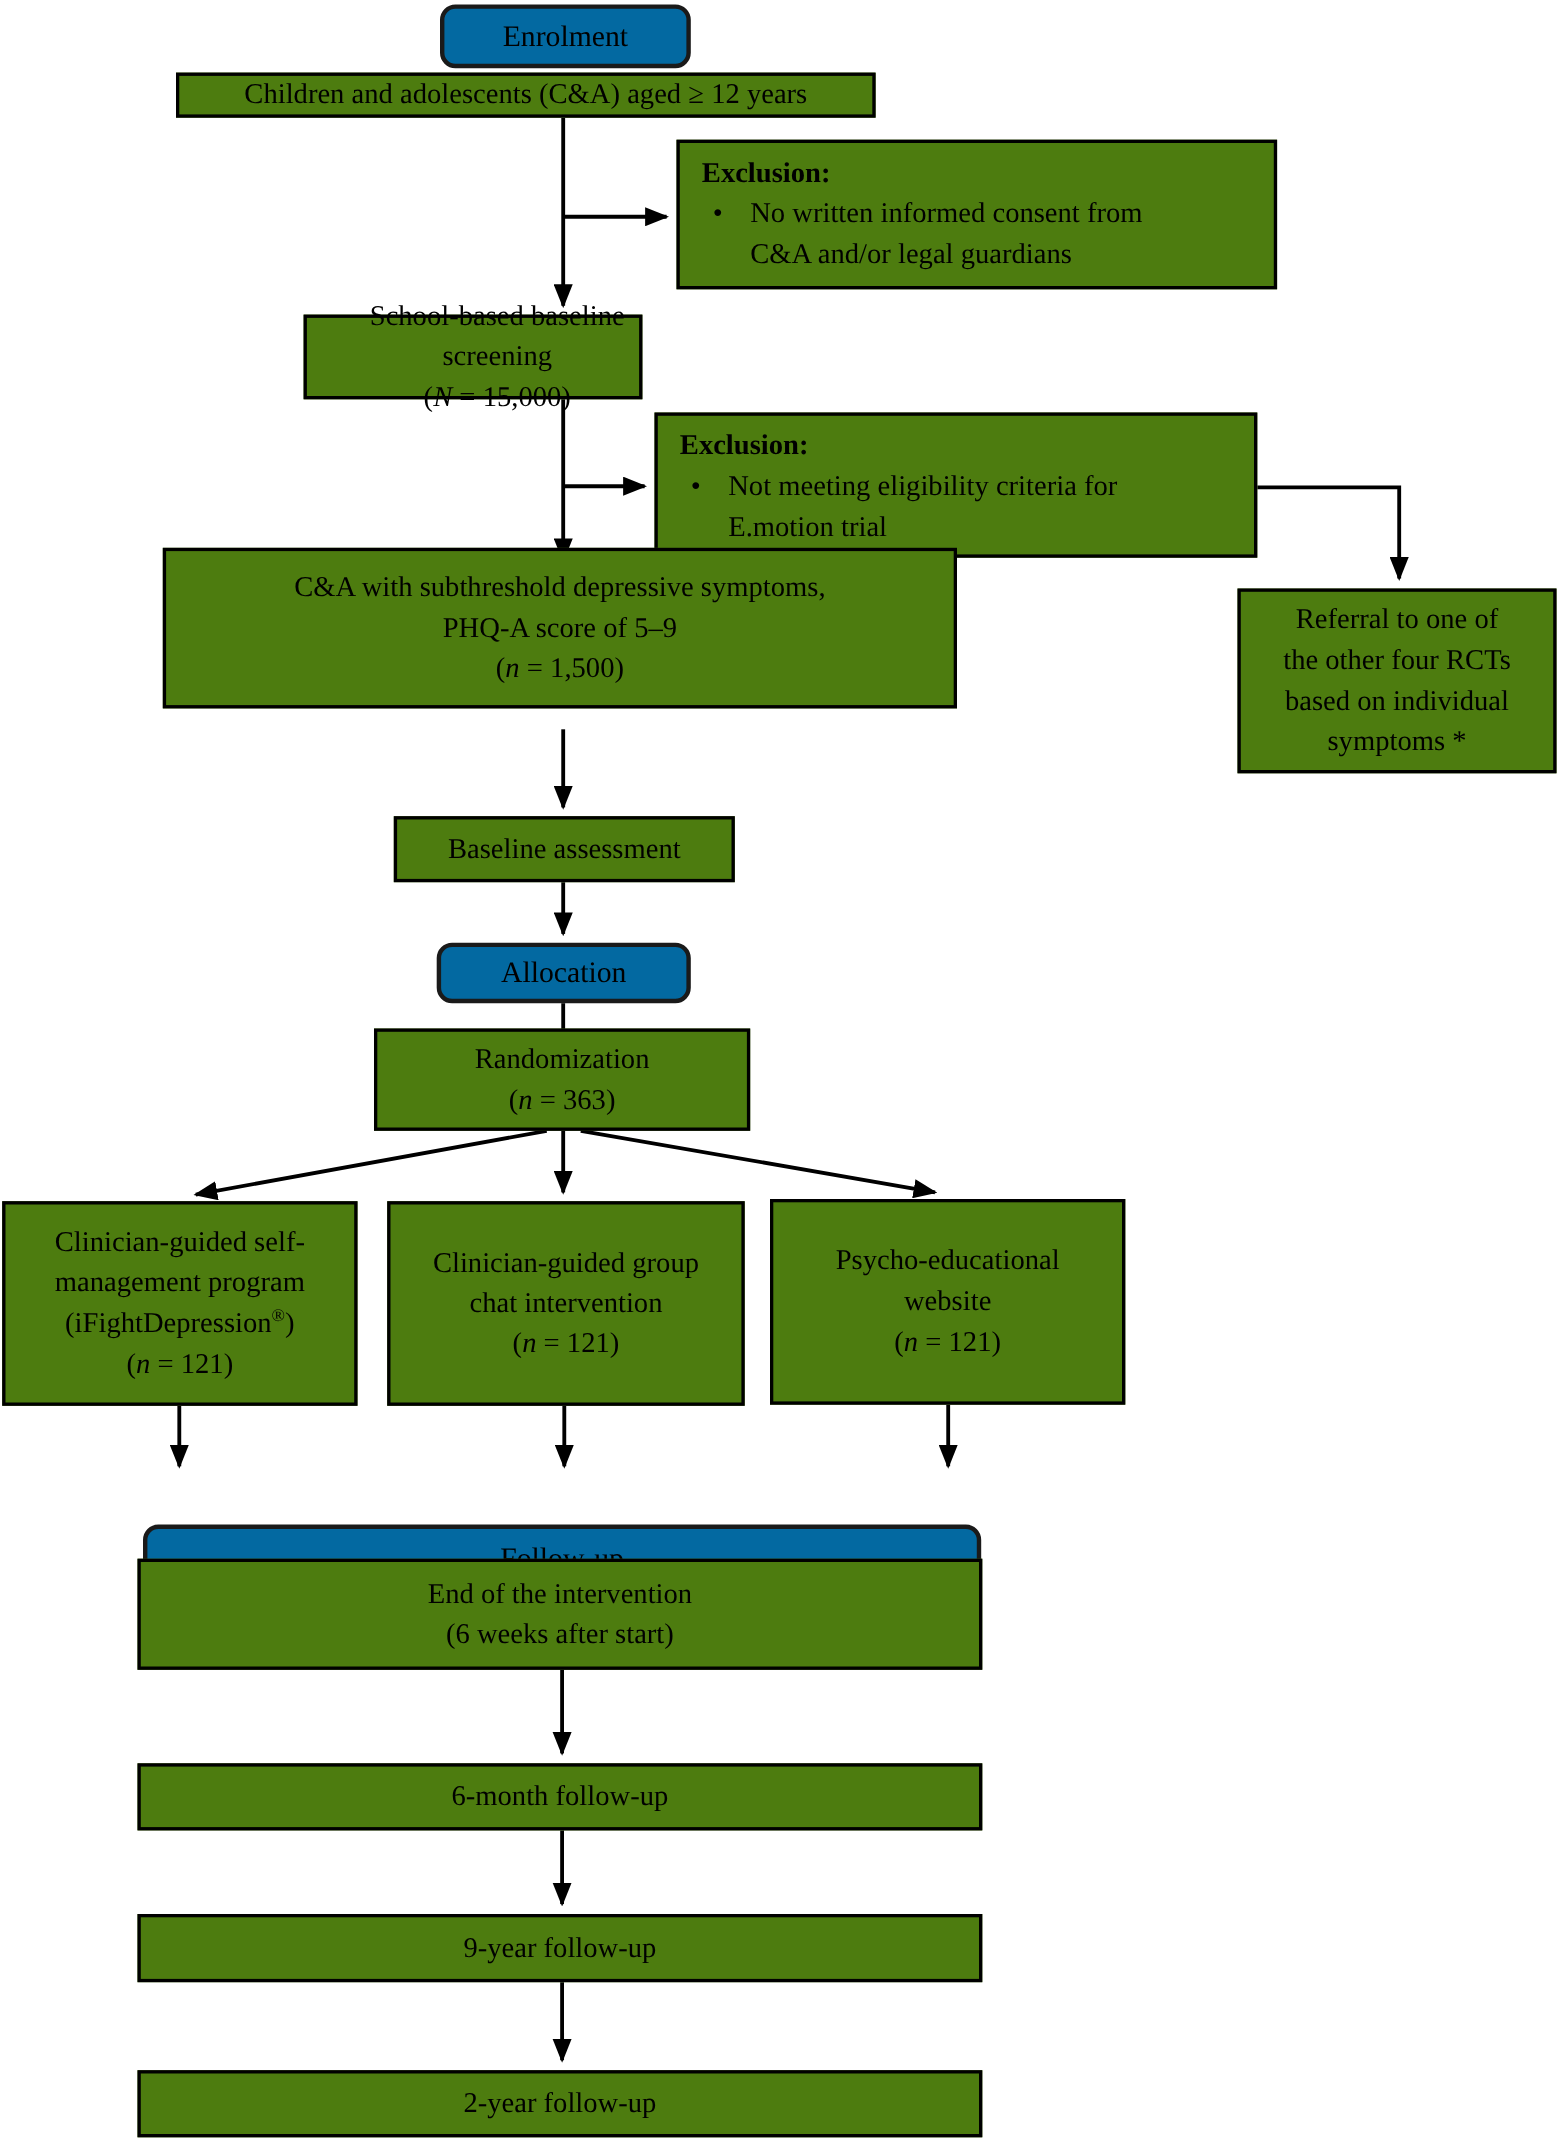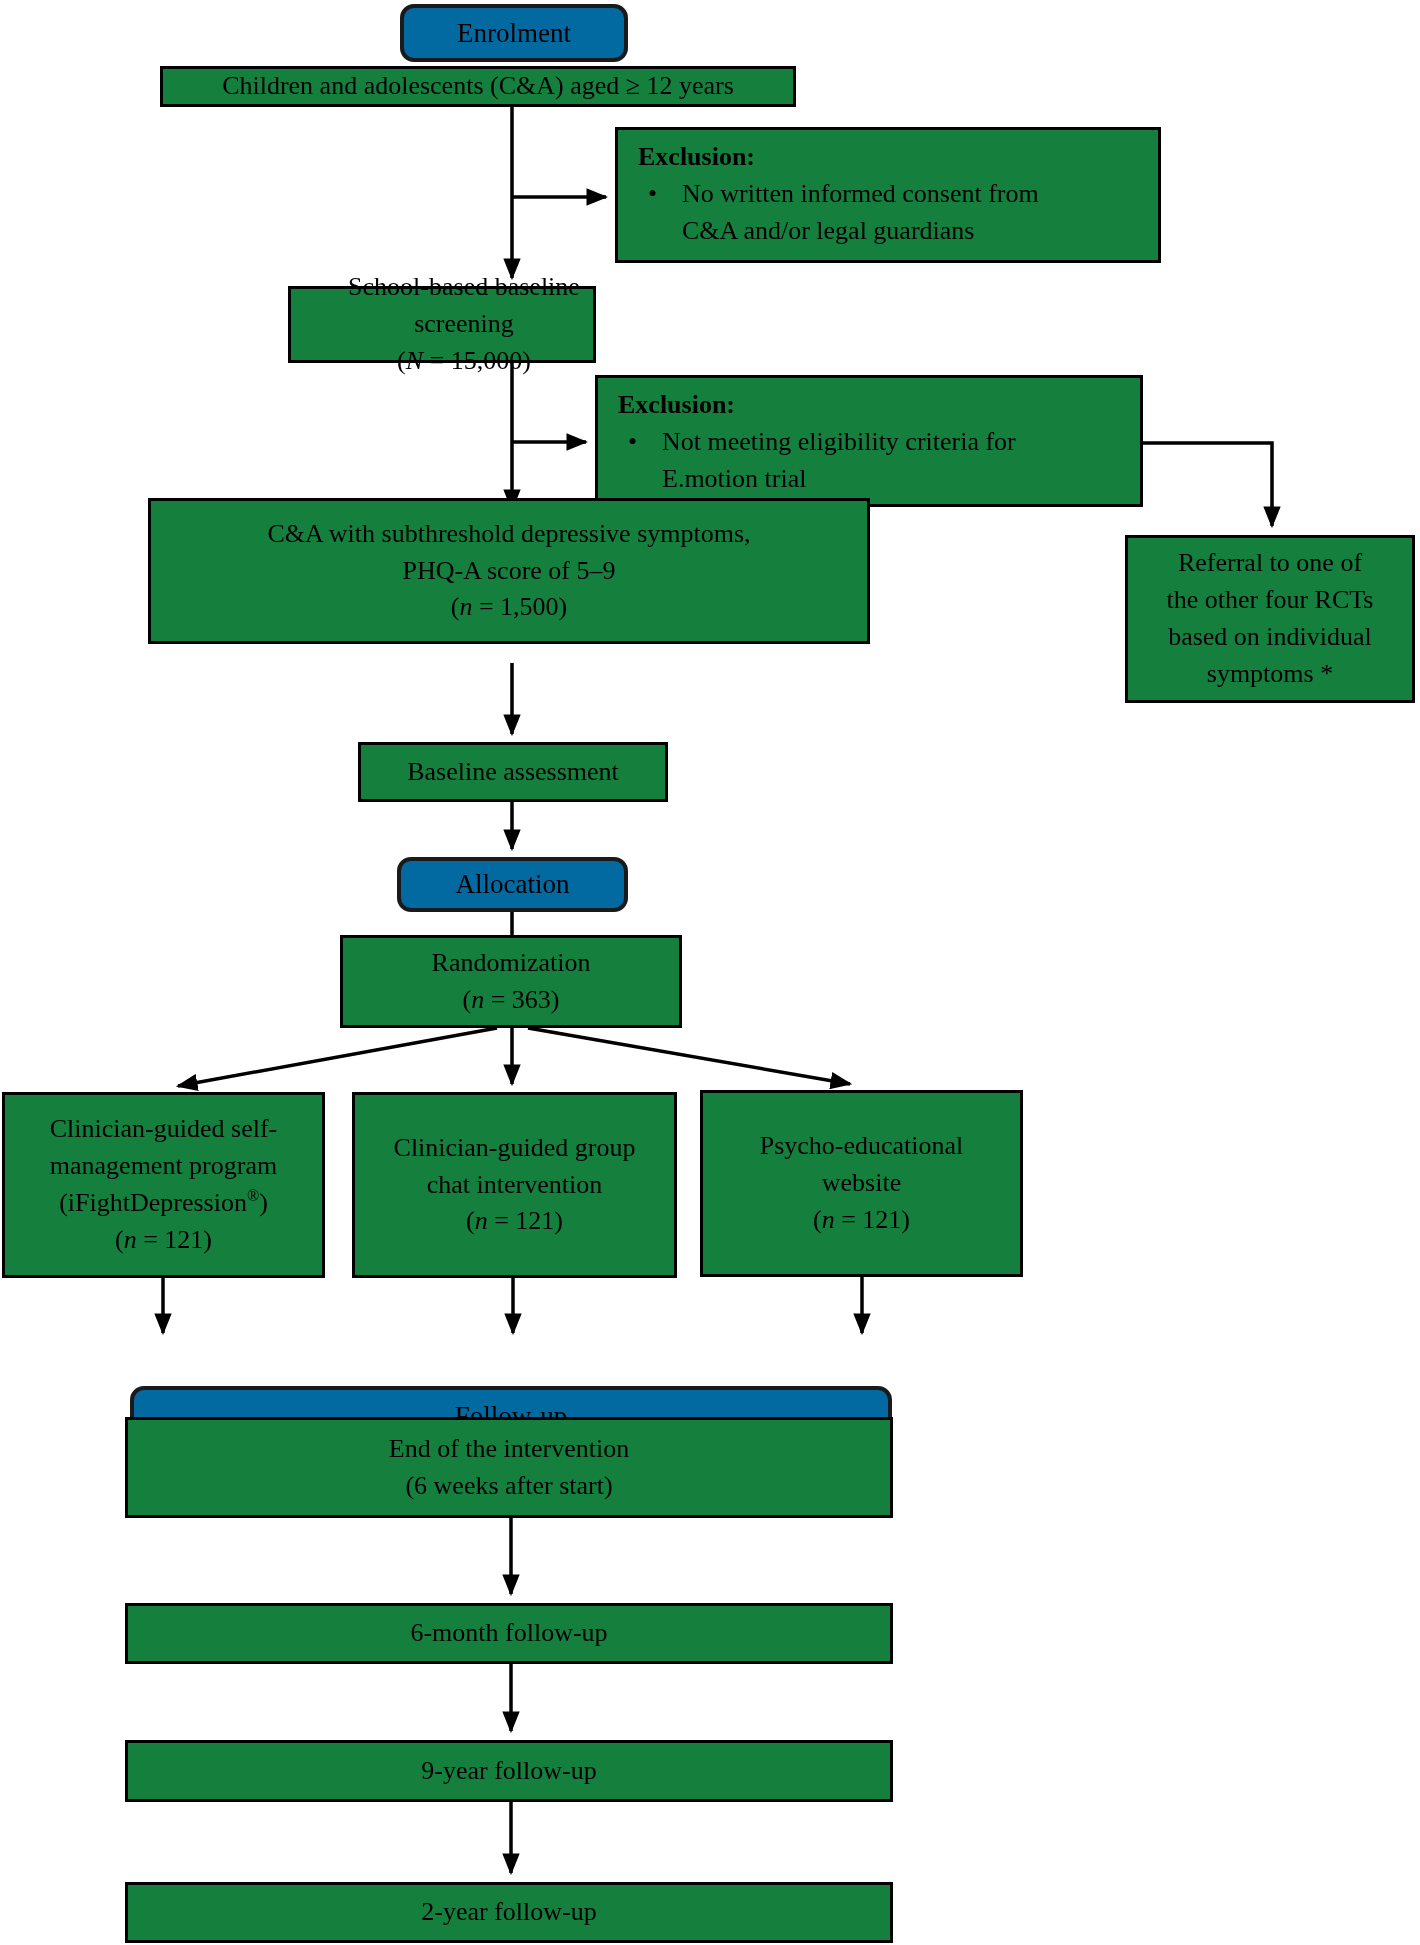--- a/index.html
+++ b/index.html
@@ -8,21 +8,21 @@
     width:1420px; height:1945px;
     background:#ffffff;
     font-family:"Liberation Serif","DejaVu Serif",serif;
     color:#000;
     overflow:hidden;
   }
   .box {
     position:absolute;
     box-sizing:border-box;
     border:3px solid #000;
-    background:#15803d;
+    background:#4d7c0f;
     display:flex;
     align-items:center;
     justify-content:center;
     text-align:center;
     font-size:26px;
     line-height:1.42;
   }
   .phase {
     background:#0369a1;
     border:4px solid #1a1a1a;
@@ -86,21 +86,21 @@
   <div class="box excl" style="left:615px; top:127px; width:546px; height:136px;">
     <span class="excl-label">Exclusion:</span>
     <div>
         <div class="bullet-row">
           <span class="bullet-glyph">•</span>
           <span class="bullet-text">No written informed consent from<br>C&amp;A and/or legal guardians</span>
         </div>
       </div>
   </div>
 
-  <div class="box" style="left:288px; top:286px; width:308px; height:77px;padding-left:44px;">
+  <div class="box" style="left:276px; top:286px; width:308px; height:77px;padding-left:44px;">
       <span>School-based baseline screening<br>(<i>N</i> = 15,000)</span>
     </div>
 
   <div class="box excl" style="left:595px; top:375px; width:548px; height:132px;">
     <span class="excl-label">Exclusion:</span>
     <div>
         <div class="bullet-row">
           <span class="bullet-glyph">•</span>
           <span class="bullet-text">Not meeting eligibility criteria for<br>E.motion trial</span>
         </div>

